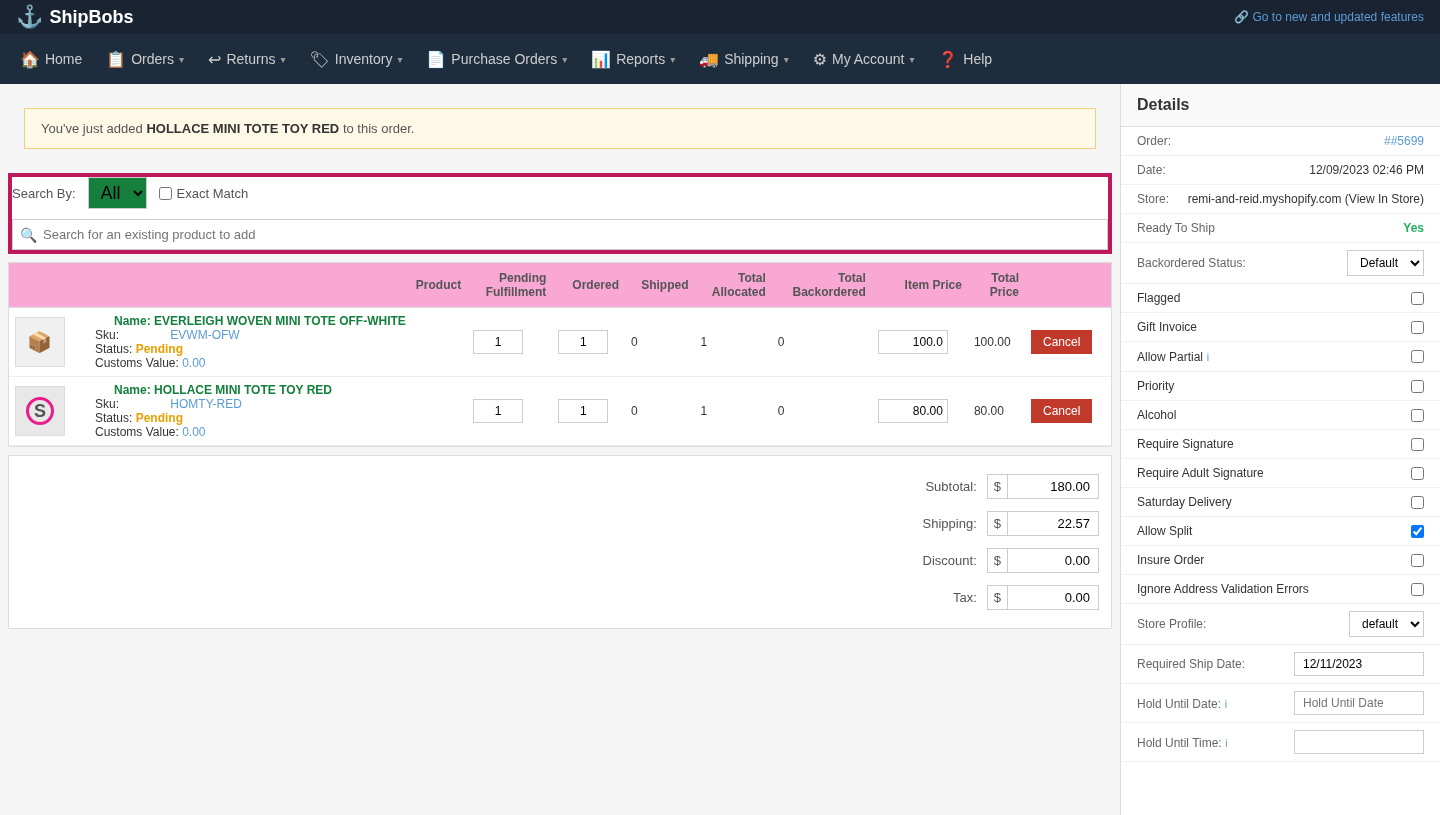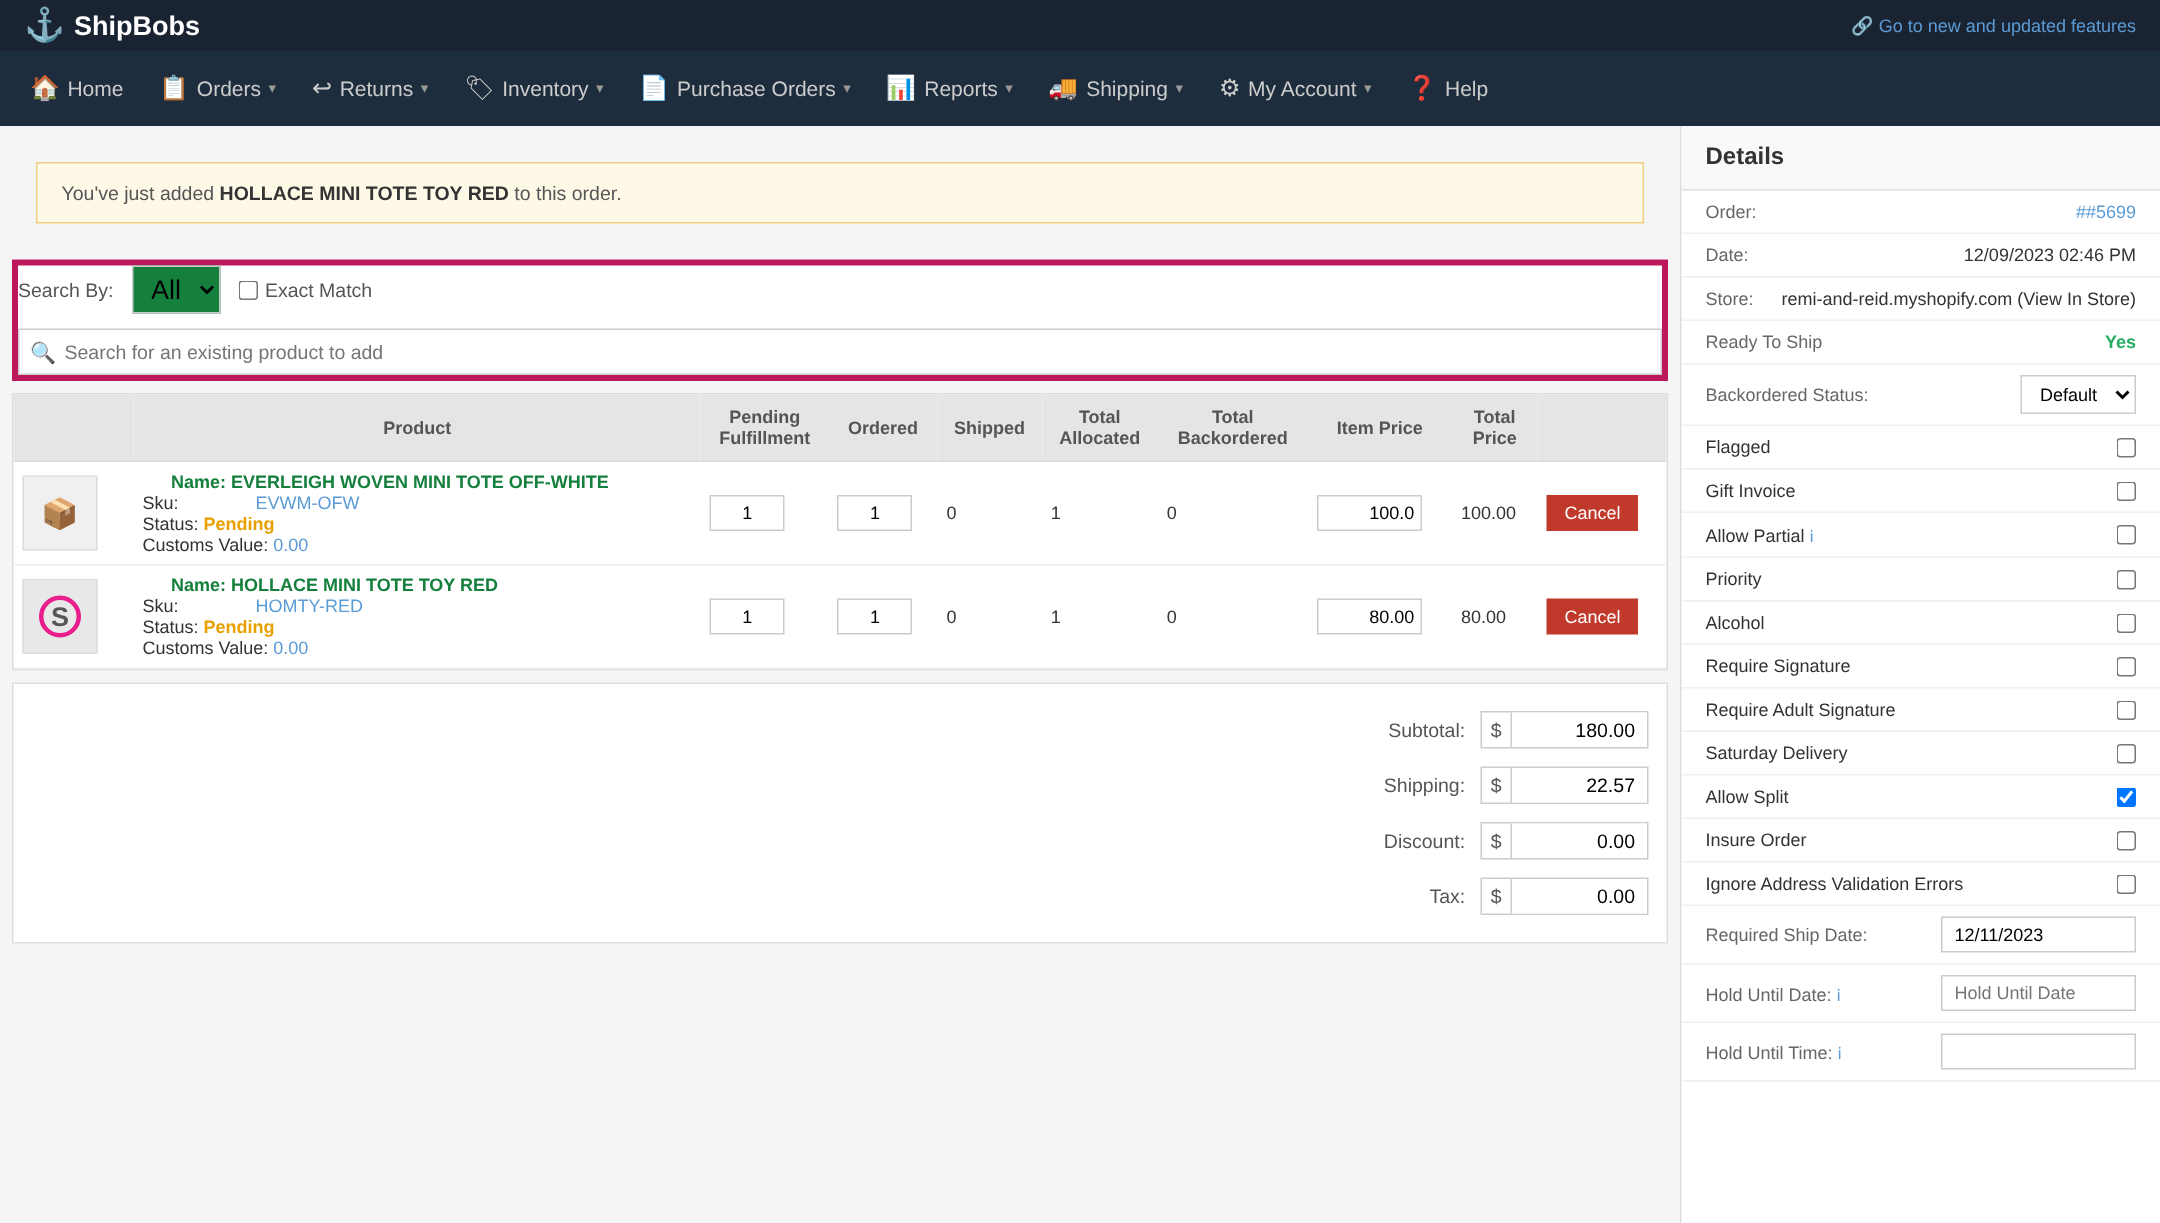--- a/index.html
+++ b/index.html
@@ -133,27 +133,27 @@
     .products-table-wrap {
       background: white;
       border: 1px solid #ddd;
       margin: 8px;
     }
     table {
       width: 100%;
       border-collapse: collapse;
     }
     thead th {
-      background: #e5e5e5;
+      background: #f9a8d4;
       border-bottom: 1px solid #ddd;
       padding: 8px 6px;
       font-size: 12px;
       font-weight: bold;
       color: #555;
-      text-align: center;
+      text-align: right;
     }
     tbody td {
       padding: 6px;
       vertical-align: middle;
       font-size: 12px;
       border-bottom: 1px solid #eee;
     }
     .product-img {
       width: 50px;
       height: 50px;
@@ -598,20 +598,26 @@
       <span>Insure Order</span>
       <input type="checkbox" style="">
     </div>
 
     <div class="checkbox-row">
       <span>Ignore Address Validation Errors</span>
       <input type="checkbox" style="">
     </div>
 
 
+    <div class="details-row">
+      <span class="details-label">Store Profile:</span>
+      <select class="store-profile-select">
+        <option>default</option>
+      </select>
+    </div>
 
     <div class="details-row">
       <span class="details-label">Required Ship Date:</span>
       <input type="text" class="date-input" value="12/11/2023" style="">
     </div>
 
     <div class="details-row">
       <span class="details-label">
         <span>Hold Until Date:</span>
         <span class="info-icon">ℹ</span>

